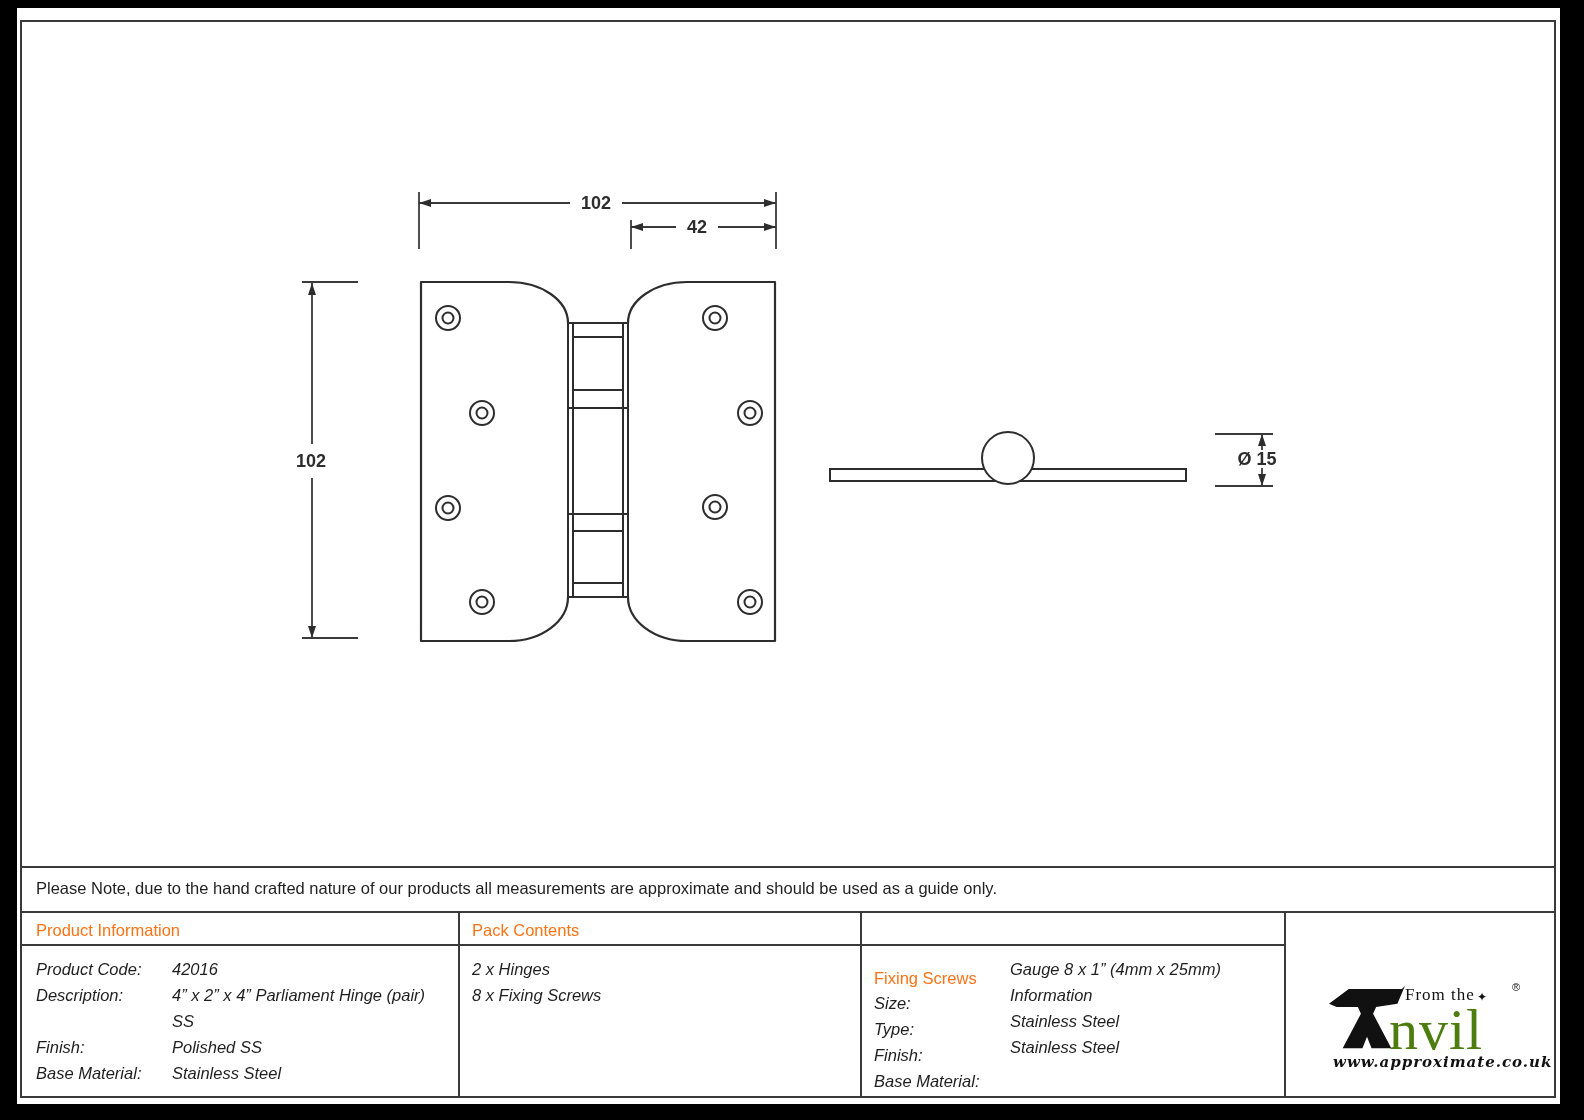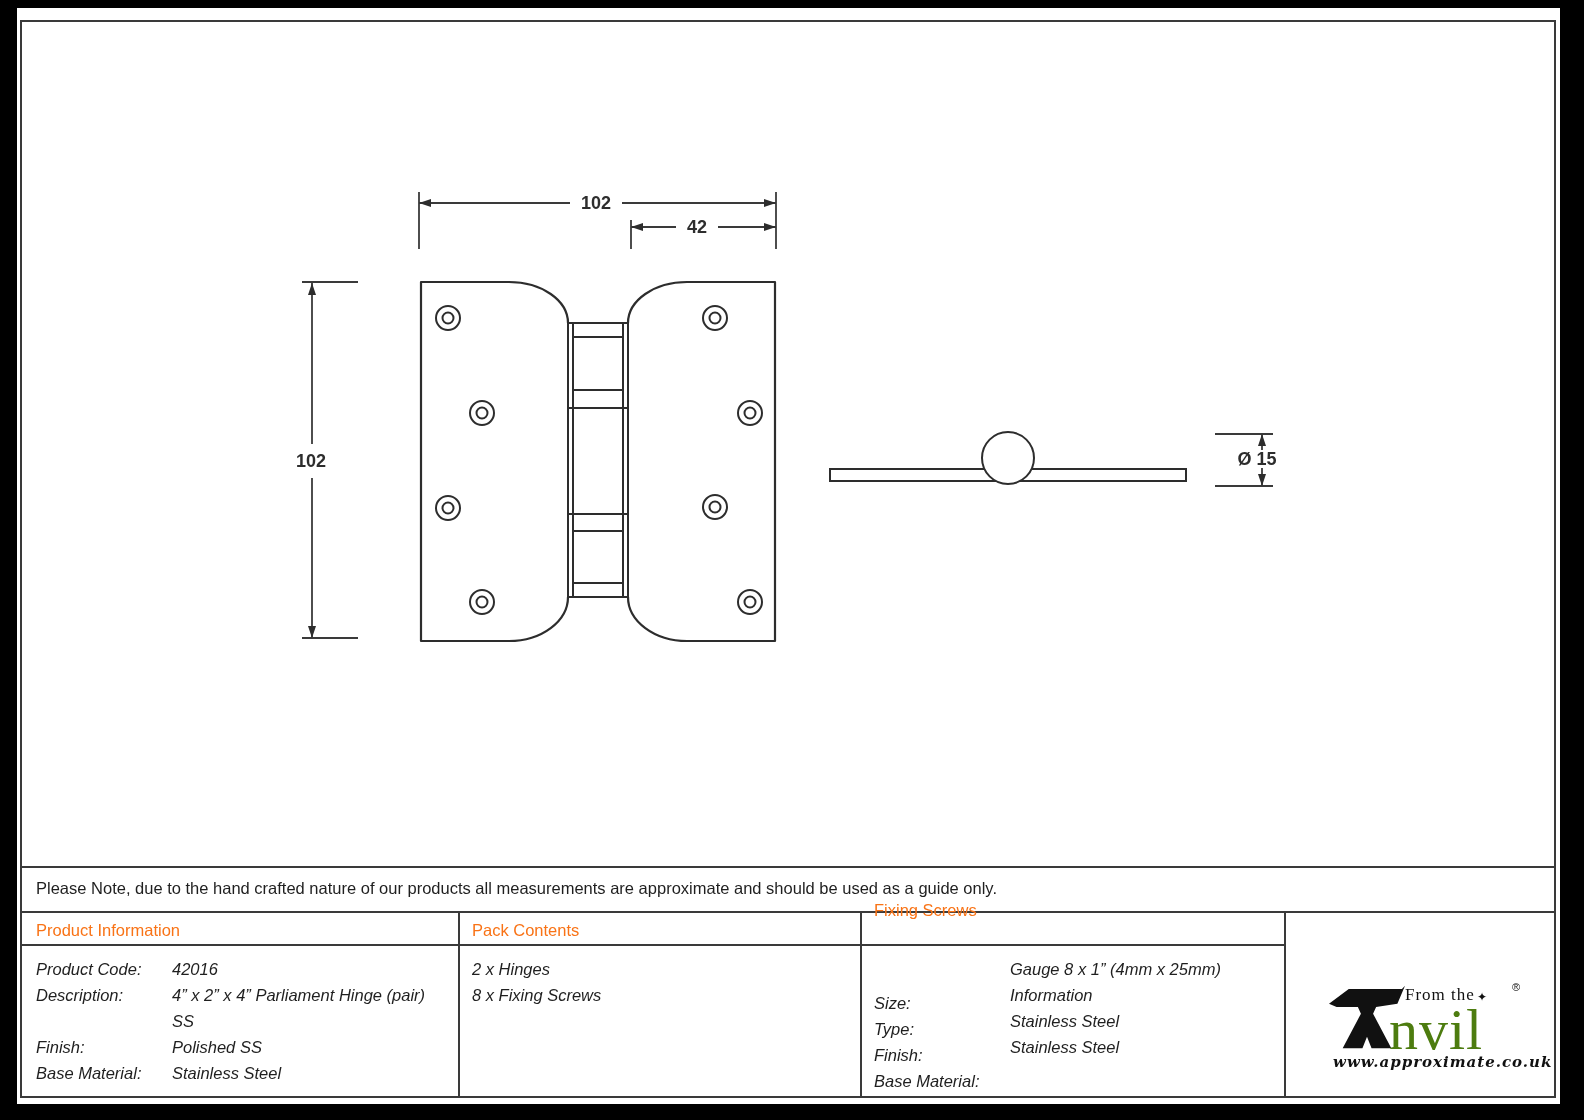--- a/index.html
+++ b/index.html
@@ -119,21 +119,21 @@
 <div class="ln" style="left:20px;top:911px;width:1536px;height:2px;"></div>
 <div class="ln" style="left:20px;top:944px;width:1266px;height:2px;"></div>
 <div class="ln" style="left:458px;top:911px;width:2px;height:187px;"></div>
 <div class="ln" style="left:860px;top:911px;width:2px;height:187px;"></div>
 <div class="ln" style="left:1284px;top:911px;width:2px;height:187px;"></div>
 
 <div class="txt" style="left:36px;top:875px;">Please Note, due to the hand crafted nature of our products all measurements are approximate and should be used as a guide only.</div>
 
 <div class="hdr" style="left:36px;top:917px;">Product Information</div>
 <div class="hdr" style="left:472px;top:917px;">Pack Contents</div>
-<div class="hdr" style="left:874px;top:897px;">Fixing Screws</div>
+<div class="hdr" style="left:874px;top:965px;">Fixing Screws</div>
 
 <div class="stack" style="left:36px;top:956px;">
   <div>Product Code:</div>
   <div>Description:</div>
   <div></div>
   <div>Finish:</div>
   <div>Base Material:</div>
 </div>
 <div class="stack" style="left:172px;top:956px;">
   <div>42016</div>

